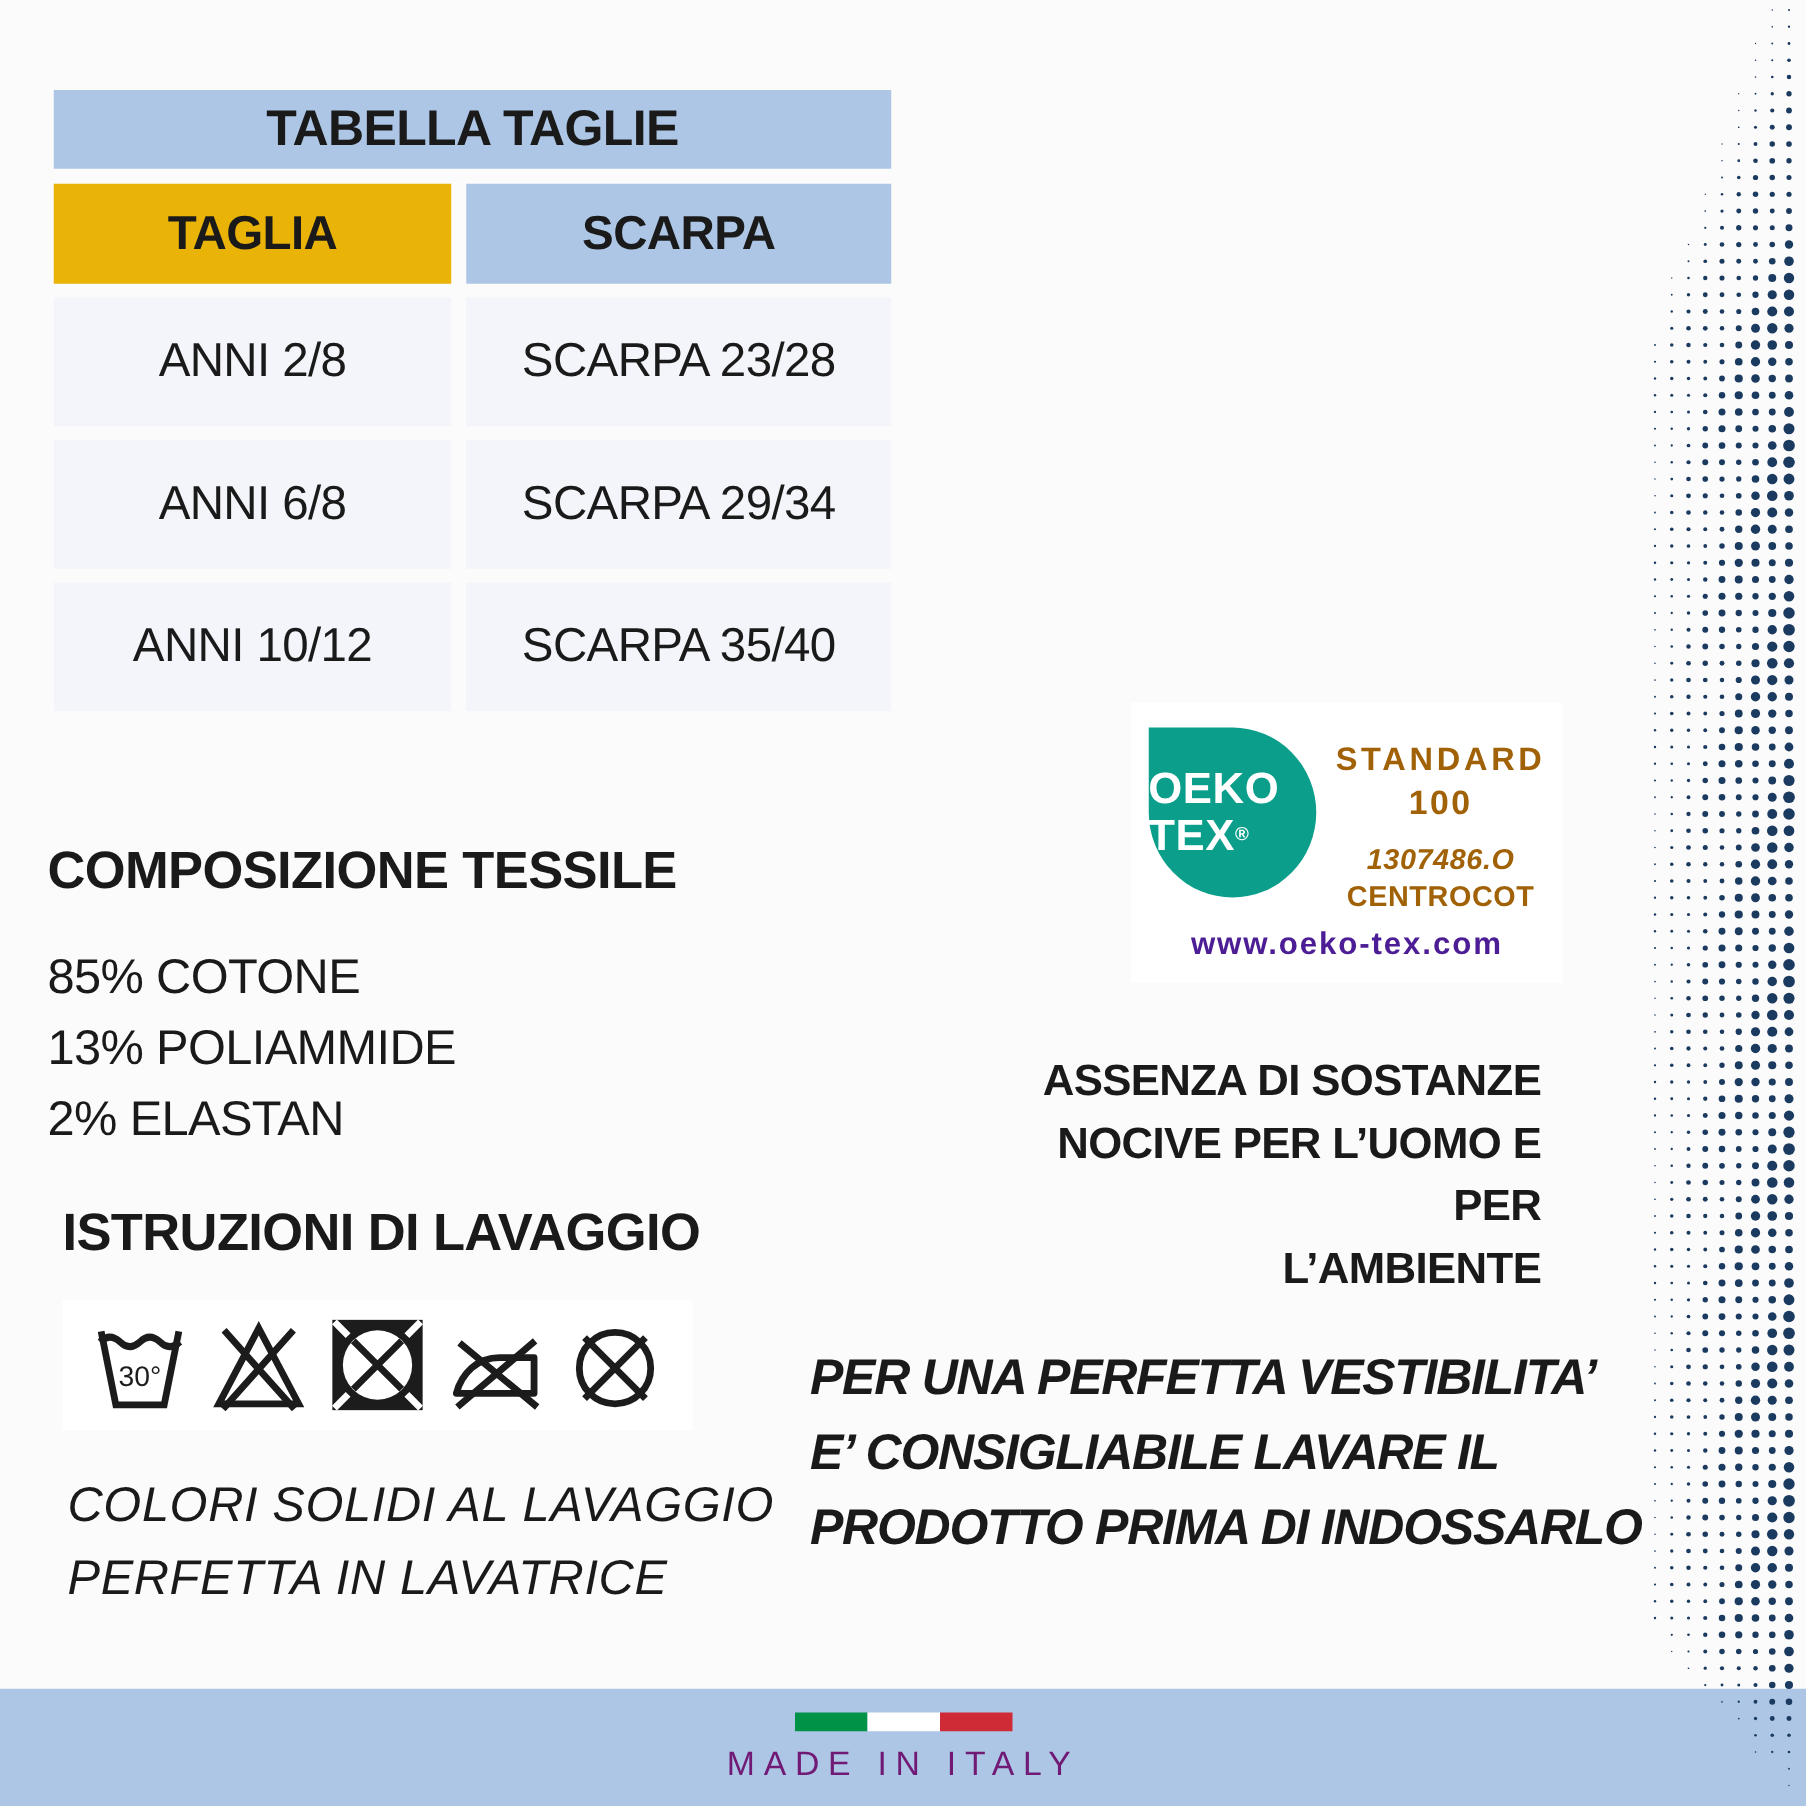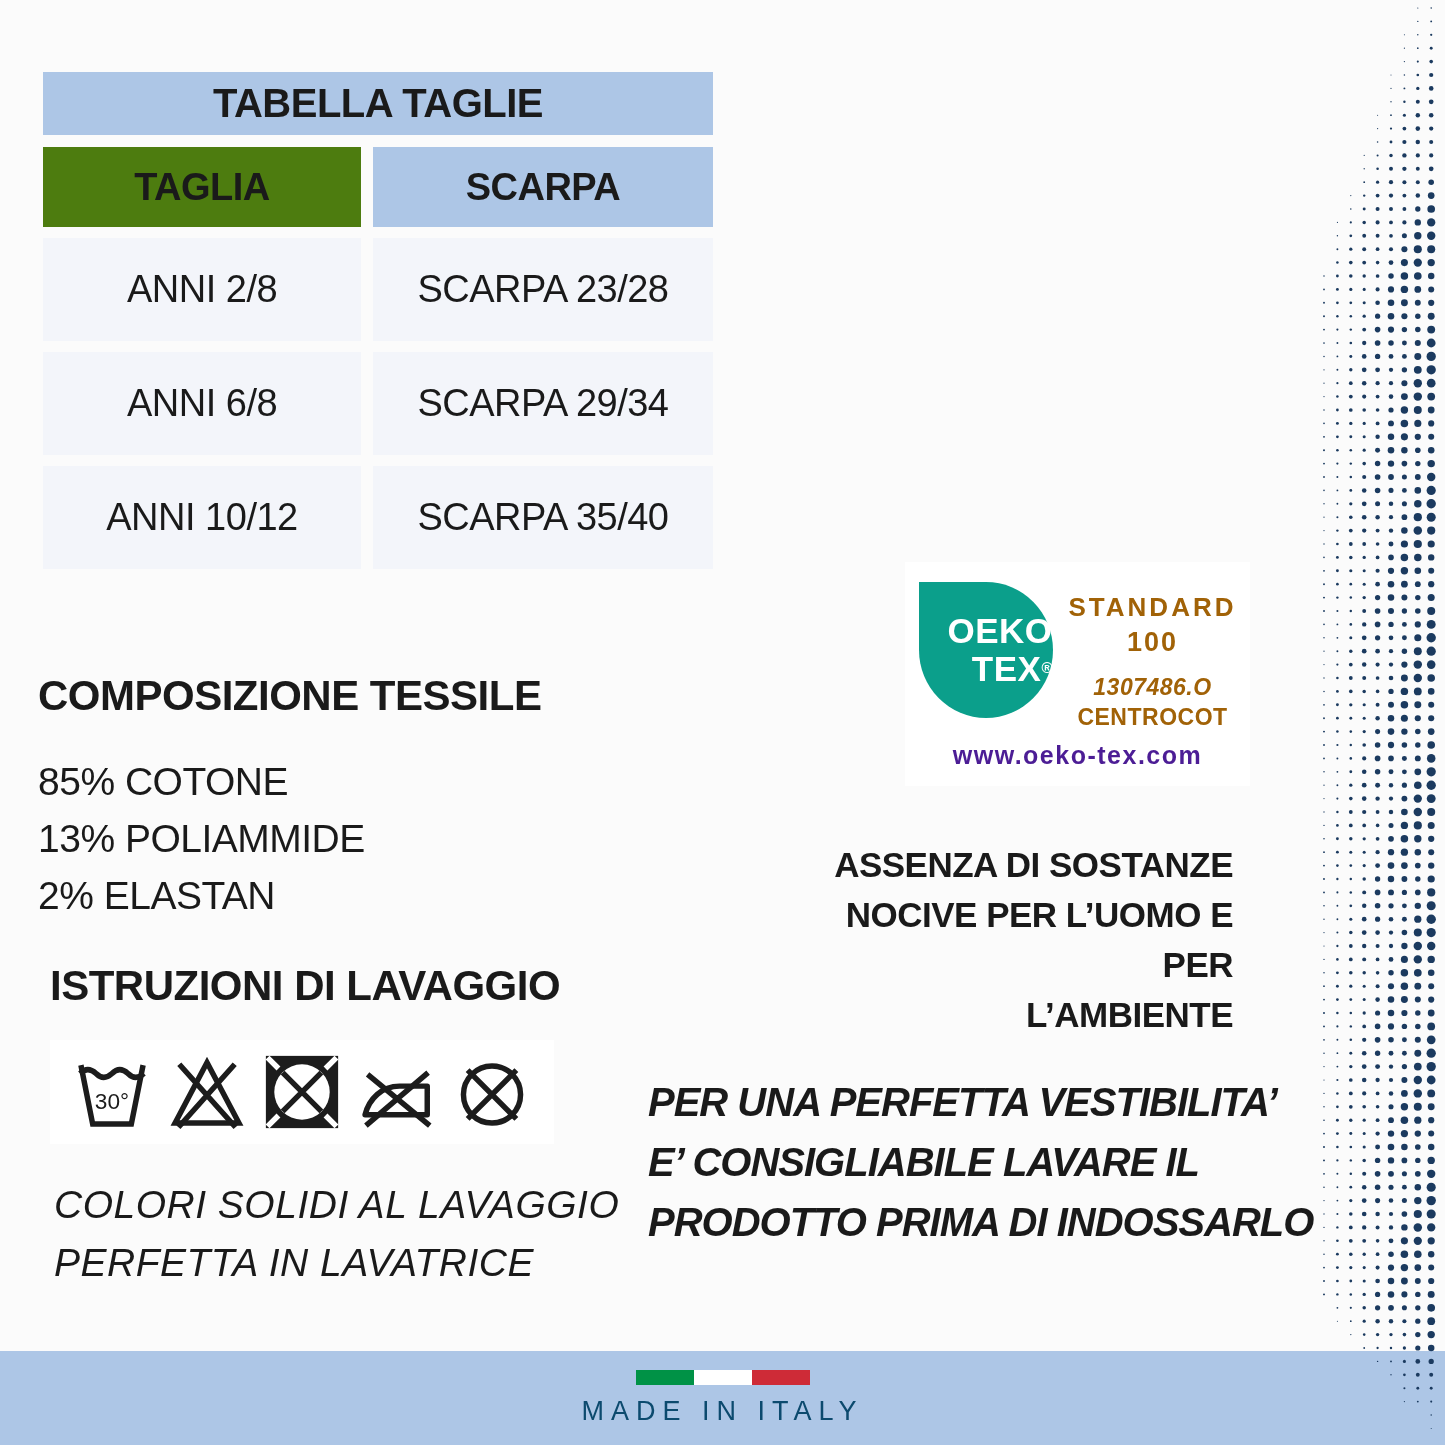--- a/index.html
+++ b/index.html
@@ -41,21 +41,21 @@
     line-height:58px;letter-spacing:0.5px;
   }
   
   .oeko{
     left:905px;top:562px;width:345px;background:#ffffff;
     display:flex;flex-direction:column;align-items:center;padding:20px 0 16px 0;
   }
   .oeko-row{display:flex;align-items:flex-start;}
   .leaf{
     width:134px;height:136px;border-radius:0 50% 50% 50%;
-    display:flex;flex-direction:column;align-items:flex-end;justify-content:center;
+    display:flex;flex-direction:column;align-items:flex-start;justify-content:center;
     color:#ffffff;font-weight:bold;font-size:35px;line-height:1.08;letter-spacing:0.5px;
   }
   .leaf sup{font-size:15px;vertical-align:8px;letter-spacing:0;}
   .std{margin-left:16px;text-align:center;padding-top:10px;width:168px;color:#a16207;}
   .std1{font-size:26px;font-weight:bold;letter-spacing:3px;}
   .std2{font-size:27px;font-weight:bold;letter-spacing:2px;margin-top:4px;}
   .cert{font-size:23px;font-weight:bold;margin-top:16px;letter-spacing:0.5px;font-style:italic;}
   .inst{font-size:23px;font-weight:bold;margin-top:3px;letter-spacing:0.5px;}
   .site{font-size:25px;font-weight:bold;margin-top:10px;letter-spacing:1.5px;color:#4c1d95;}
   
@@ -67,21 +67,21 @@
     left:648px;top:1072px;width:700px;
     font-size:40px;font-weight:bold;font-style:italic;line-height:60px;letter-spacing:-1px;
   }
   
   .footer{
     left:0;bottom:0;width:1445px;height:94px;
     display:flex;flex-direction:column;align-items:center;justify-content:center;gap:11px;
   }
   .flag{display:flex;width:174px;height:15px;}
   .flag div{width:58px;height:15px;}
-  .made{color:#0c4a6e;font-size:27px;letter-spacing:7px;font-weight:400;}
+  .made{color:#701a75;font-size:27px;letter-spacing:7px;font-weight:400;}
   
   #halftone{position:absolute;left:0;top:0;z-index:2;pointer-events:none;}
 </style>
 </head>
 <body>
 
 <div class="page">
 
   <svg id="halftone" width="1445" height="1445" viewBox="0 0 1445 1445">
       <circle cx="1417.8" cy="8.0" r="0.61" fill="#1b3a5f"></circle>
@@ -925,21 +925,21 @@
       <circle cx="1404.4" cy="1401.6" r="0.63" fill="#1b3a5f"></circle>
       <circle cx="1417.8" cy="1401.6" r="0.93" fill="#1b3a5f"></circle>
       <circle cx="1431.2" cy="1401.6" r="1.03" fill="#1b3a5f"></circle>
       <circle cx="1431.2" cy="1415.0" r="0.75" fill="#1b3a5f"></circle>
       <circle cx="1431.2" cy="1428.4" r="0.52" fill="#1b3a5f"></circle>
     </svg>
 
   <section class="layer size-table">
     <div class="tbl-title band" style="background: rgb(173, 198, 230);">TABELLA TAGLIE</div>
     <div class="tbl-row head">
-      <div class="cell c1 band" style="background: #4d7c0f;">TAGLIA</div>
+      <div class="cell c1 band" style="background: #eab308;">TAGLIA</div>
       <div class="cell c2 band" style="background: rgb(173, 198, 230);">SCARPA</div>
     </div>
     <div class="tbl-row data">
       <div class="cell c1" style="background: rgb(243, 245, 250);">ANNI 2/8</div>
       <div class="cell c2" style="background: rgb(243, 245, 250);">SCARPA 23/28</div>
     </div>
     <div class="tbl-row data">
       <div class="cell c1" style="background: rgb(243, 245, 250);">ANNI 6/8</div>
       <div class="cell c2" style="background: rgb(243, 245, 250);">SCARPA 29/34</div>
     </div>

